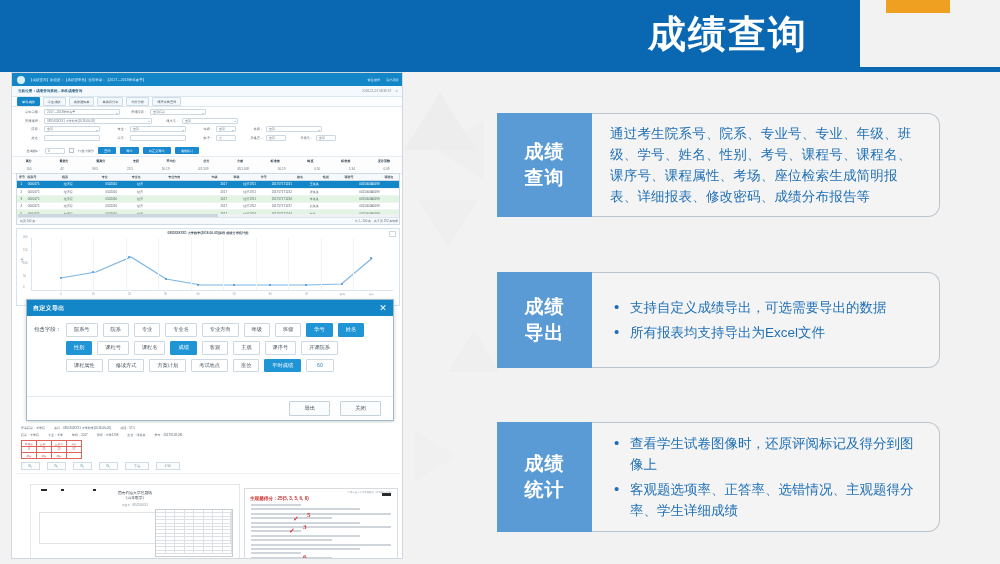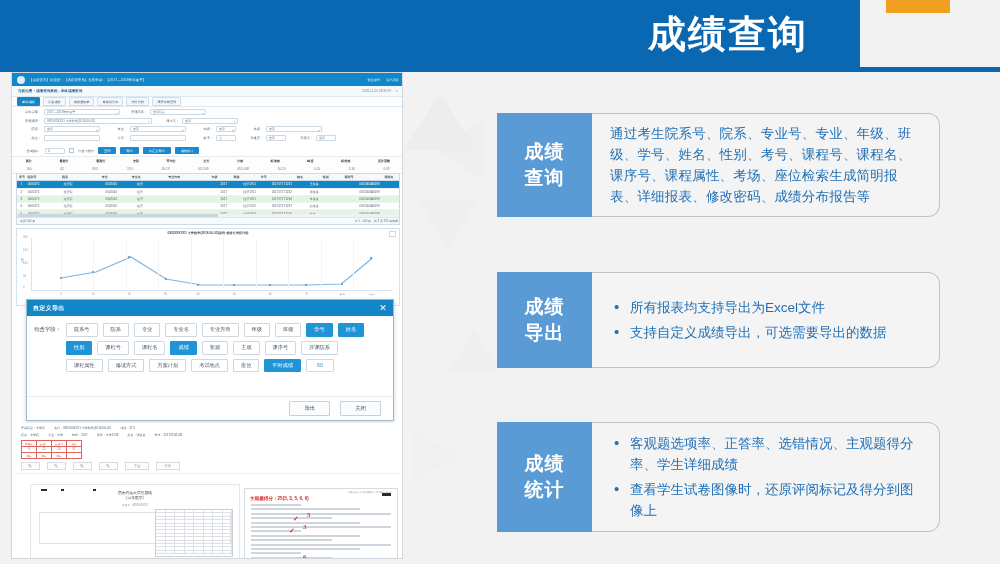--- a/index.html
+++ b/index.html
@@ -783,30 +783,30 @@
   </div>
 </div>
 
 <div class="card" id="card2">
   <div class="card-tab">
     <span>成绩</span>
     <span>导出</span>
   </div>
   <div class="card-body">
     <ul class="bullets">
+      <li>支持自定义成绩导出，可选需要导出的数据</li>
       <li>所有报表均支持导出为Excel文件</li>
-      <li>支持自定义成绩导出，可选需要导出的数据</li>
     </ul>
   </div>
 </div>
 
 <div class="card" id="card3">
   <div class="card-tab">
     <span>成绩</span>
     <span>统计</span>
   </div>
   <div class="card-body">
     <ul class="bullets">
+      <li>查看学生试卷图像时，还原评阅标记及得分到图像上</li>
       <li>客观题选项率、正答率、选错情况、主观题得分率、学生详细成绩</li>
-      <li>查看学生试卷图像时，还原评阅标记及得分到图像上</li>
     </ul>
   </div>
 </div>
 
 </body></html>

